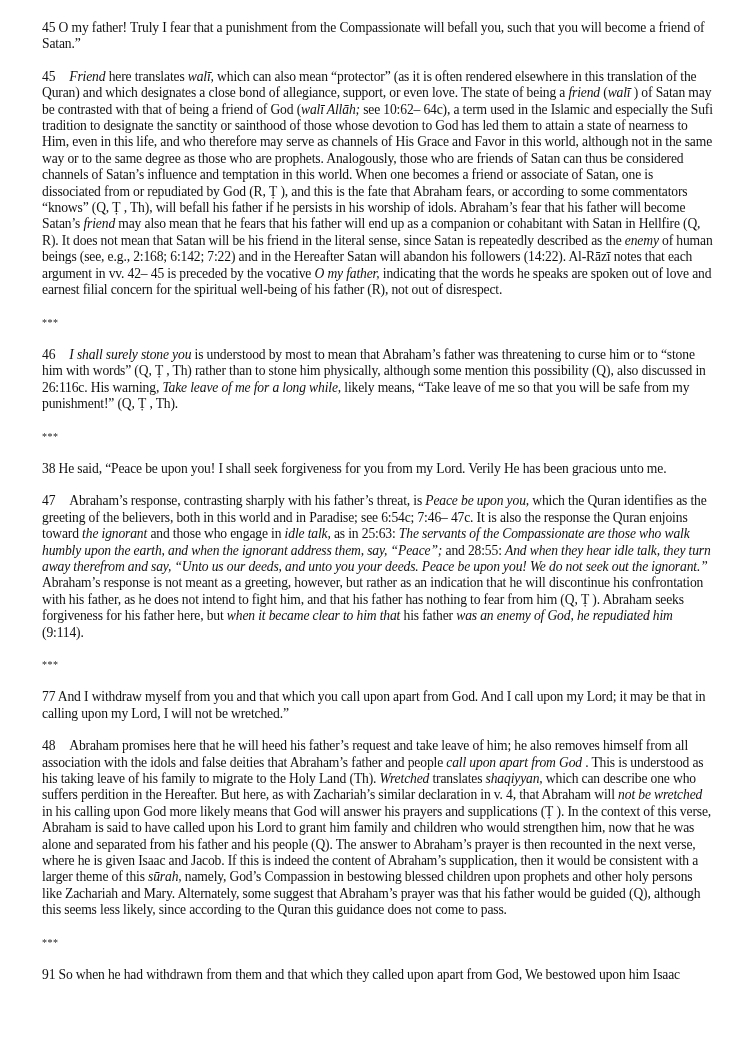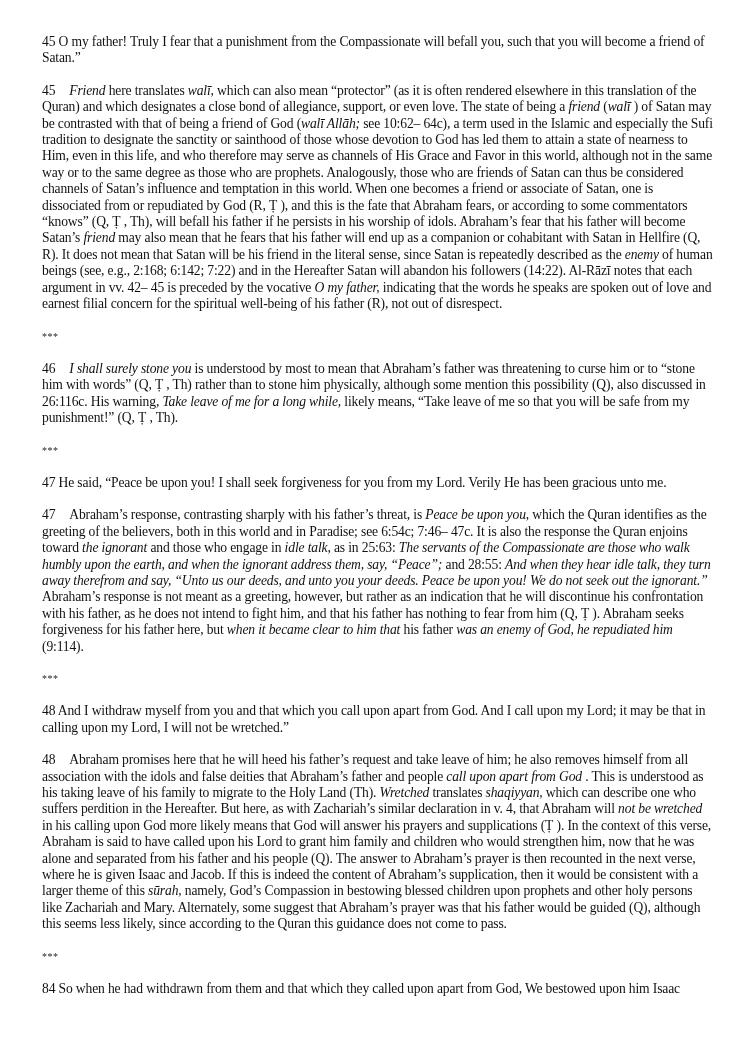--- a/index.html
+++ b/index.html
@@ -11,21 +11,21 @@
     width: 749px;
     height: 1061px;
     overflow: hidden;
     position: relative;
     font-family: "Liberation Serif", "DejaVu Serif", serif;
     color: #111111;
   }
   .page {
     position: absolute;
     left: 42px;
-    top: 34px;
+    top: 20px;
     width: 672px;
     font-size: 13.6px;
     line-height: 16.4px;
     letter-spacing: -0.15px;
   }
   .para {
     margin: 0 0 16px 0;
   }
   .sep {
     margin: 0 0 16px 0;
@@ -55,36 +55,36 @@
   <p class="sep">***</p>
 
 
   <p class="para">
     <span>46</span><span class="num-gap"></span><i>I shall surely stone you</i><span> is understood by most to mean that Abraham’s father was threatening to curse him or to “stone him with words” (Q, Ṭ , Th) rather than to stone him physically, although some mention this possibility (Q), also discussed in 26:116c. His warning, </span><i>Take leave of me for a long while,</i><span> likely means, “Take leave of me so that you will be safe from my punishment!” (Q, Ṭ , Th).</span>
   </p>
 
   <p class="sep">***</p>
 
   <p class="para">
-    <span>47 He said, “Peace be upon you! I shall seek forgiveness for you from my Lord. Verily He has been gracious unto me.</span>
+    <span>38 He said, “Peace be upon you! I shall seek forgiveness for you from my Lord. Verily He has been gracious unto me.</span>
   </p>
 
   <p class="para">
     <span>47</span><span class="num-gap"></span><span>Abraham’s response, contrasting sharply with his father’s threat, is </span><i>Peace be upon you,</i><span> which the Quran identifies as the greeting of the believers, both in this world and in Paradise; see 6:54c; 7:46– 47c. It is also the response the Quran enjoins toward </span><i>the ignorant</i><span> and those who engage in </span><i>idle talk,</i><span> as in 25:63: </span><i>The servants of the Compassionate are those who walk humbly upon the earth, and when the ignorant address them, say, “Peace”;</i><span> and 28:55: </span><i>And when they hear idle talk, they turn away therefrom and say, “Unto us our deeds, and unto you your deeds. Peace be upon you! We do not seek out the ignorant.”</i><span> Abraham’s response is not meant as a greeting, however, but rather as an indication that he will discontinue his confrontation with his father, as he does not intend to fight him, and that his father has nothing to fear from him (Q, Ṭ ). Abraham seeks forgiveness for his father here, but </span><i>when it became clear to him that</i><span> his father </span><i>was an enemy of God, he repudiated him</i><span> (9:114).</span>
   </p>
 
   <p class="sep">***</p>
 
   <p class="para">
-    <span>48 And I withdraw myself from you and that which you call upon apart from God. And I call upon my Lord; it may be that in calling upon my Lord, I will not be wretched.”</span>
+    <span>77 And I withdraw myself from you and that which you call upon apart from God. And I call upon my Lord; it may be that in calling upon my Lord, I will not be wretched.”</span>
   </p>
 
   <p class="para">
     <span>48</span><span class="num-gap"></span><span>Abraham promises here that he will heed his father’s request and take leave of him; he also removes himself from all association with the idols and false deities that Abraham’s father and people </span><i>call upon apart from God</i><span> . This is understood as his taking leave of his family to migrate to the Holy Land (Th). </span><i>Wretched</i><span> translates </span><i>shaqiyyan,</i><span> which can describe one who suffers perdition in the Hereafter. But here, as with Zachariah’s similar declaration in v. 4, that Abraham will </span><i>not be wretched</i><span> in his calling upon God more likely means that God will answer his prayers and supplications (Ṭ ). In the context of this verse, Abraham is said to have called upon his Lord to grant him family and children who would strengthen him, now that he was alone and separated from his father and his people (Q). The answer to Abraham’s prayer is then recounted in the next verse, where he is given Isaac and Jacob. If this is indeed the content of Abraham’s supplication, then it would be consistent with a larger theme of this </span><i>sūrah,</i><span> namely, God’s Compassion in bestowing blessed children upon prophets and other holy persons like Zachariah and Mary. Alternately, some suggest that Abraham’s prayer was that his father would be guided (Q), although this seems less likely, since according to the Quran this guidance does not come to pass.</span>
   </p>
 
   <p class="sep">***</p>
 
   <p class="para">
-    <span>84 So when he had withdrawn from them and that which they called upon apart from God, We bestowed upon him Isaac</span>
+    <span>91 So when he had withdrawn from them and that which they called upon apart from God, We bestowed upon him Isaac</span>
   </p>
 
 </div>
 
 </body></html>

